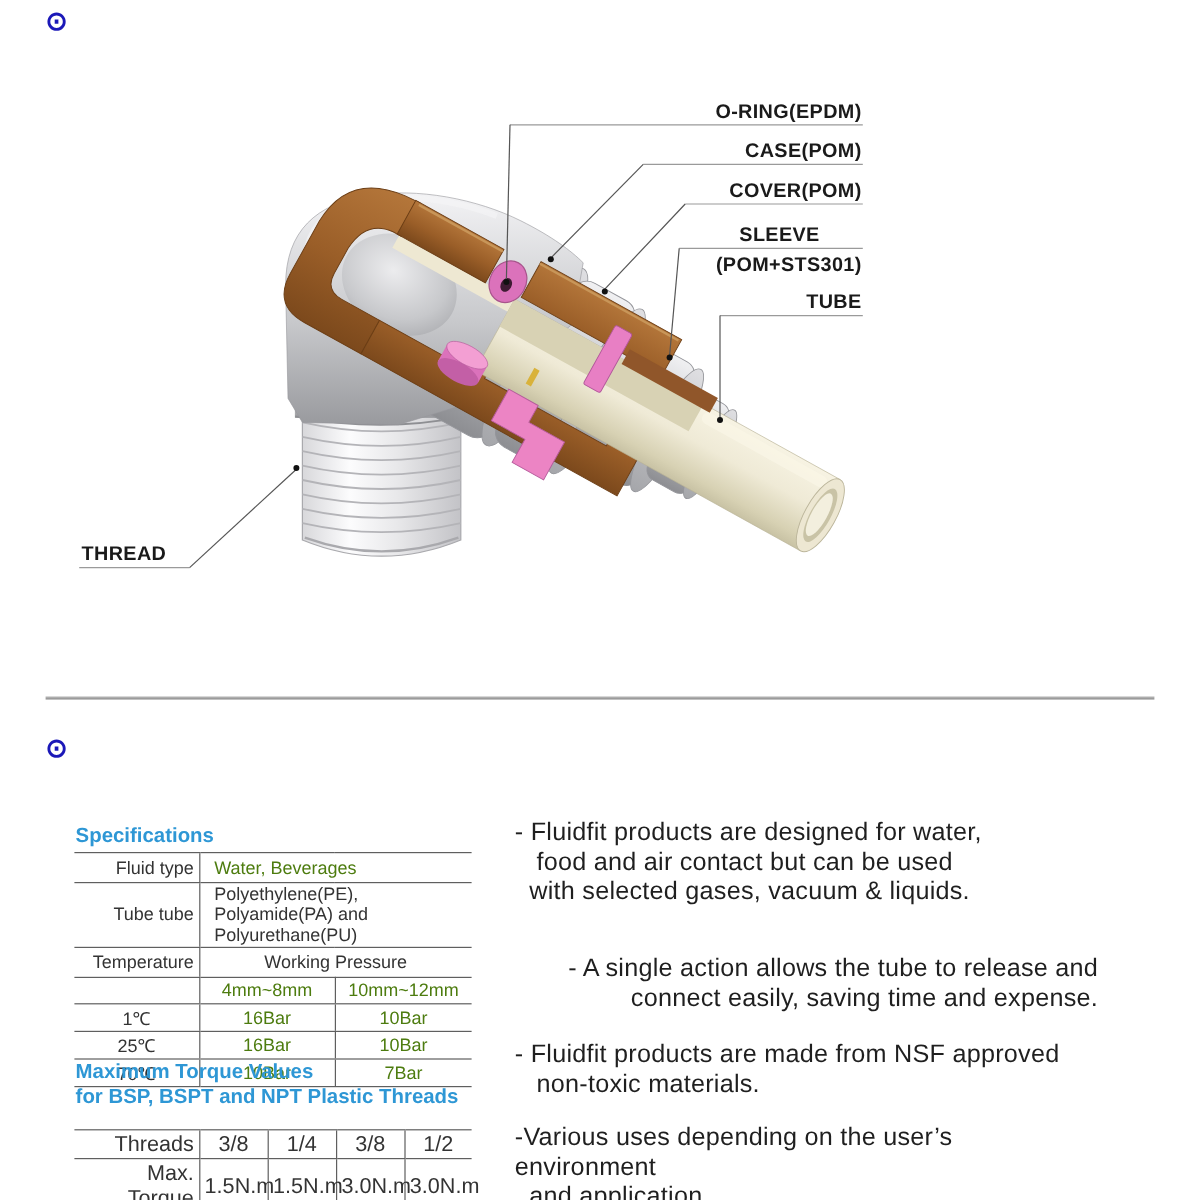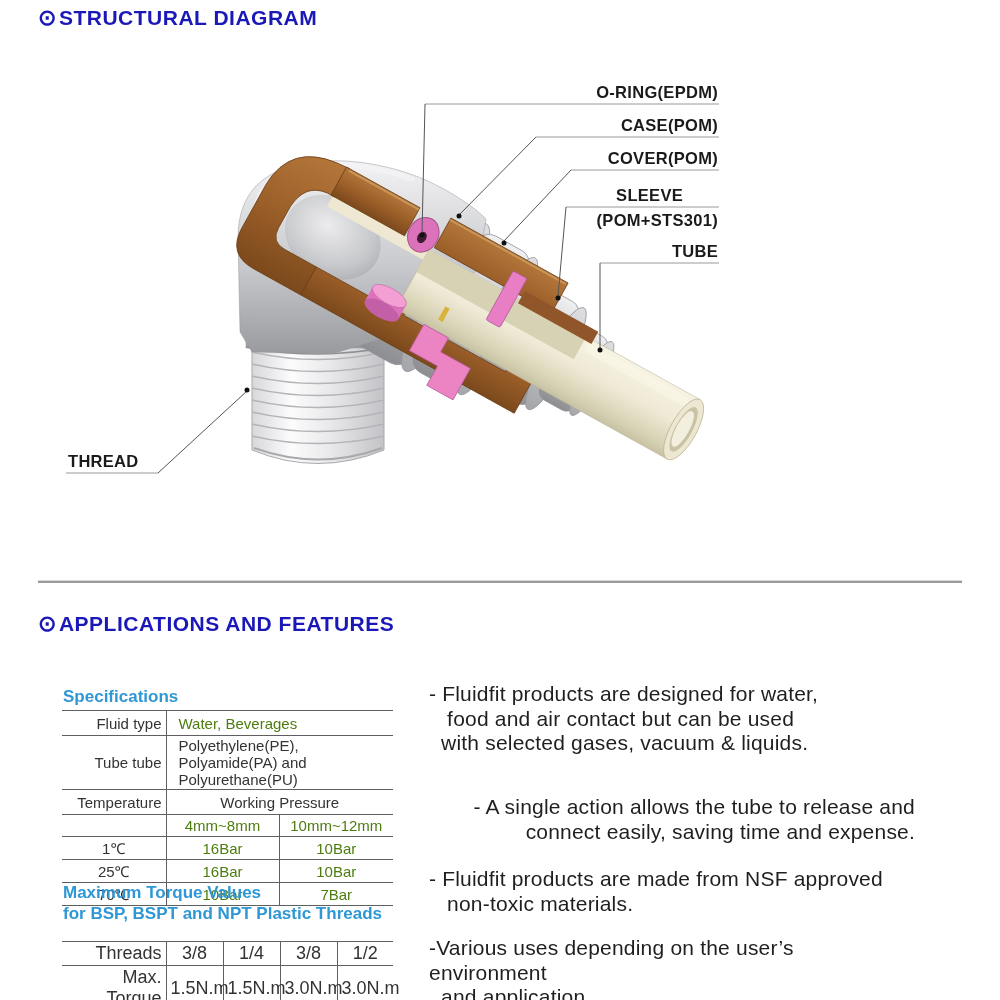--- a/index.html
+++ b/index.html
@@ -35,21 +35,20 @@
     color:#1f1f1f;white-space:pre-wrap;letter-spacing:.2px;
   }
   #bullet-0{top:682px;} #bullet-1{top:795px;text-align:right;} #bullet-2{top:867px;} #bullet-3{top:936px;}
   text.callout{font-size:16.5px;font-weight:600;fill:#1a1a1a;letter-spacing:.3px;}
 </style>
 </head>
 <body>
 
 <div class="section-title" id="title-structural">
   <span class="marker">⊙</span>
-  <span>STRUCTURAL DIAGRAM</span>
 </div>
 
 <svg id="diagram-svg" width="1000" height="540" viewBox="0 0 1000 540">
   <defs>
     <linearGradient id="gRing" x1="0" y1="0" x2="0" y2="1">
       <stop offset="0" stop-color="#F0F0F2"></stop>
         <stop offset=".5" stop-color="#C2C3C7"></stop>
         <stop offset="1" stop-color="#8D8E92"></stop>
     </linearGradient>
     <linearGradient id="gFace" x1="0" y1="0" x2="0" y2="1">
@@ -189,21 +188,20 @@
   <text class="callout" x="683" y="201" text-anchor="end">SLEEVE</text>
   <text class="callout" x="718" y="226" text-anchor="end">(POM+STS301)</text>
   <text class="callout" x="718" y="257" text-anchor="end">TUBE</text>
   <text class="callout" x="68" y="467">THREAD</text>
 </svg>
 
 <div id="divider"></div>
 
 <div class="section-title" id="title-applications">
   <span class="marker">⊙</span>
-  <span>APPLICATIONS AND FEATURES</span>
 </div>
 
 <div class="blue-title" id="spec-title">Specifications</div>
 
 <table id="spec-table">
   <colgroup>
       <col style="width:104px">
       <col style="width:113px">
       <col style="width:114px">
     </colgroup>

